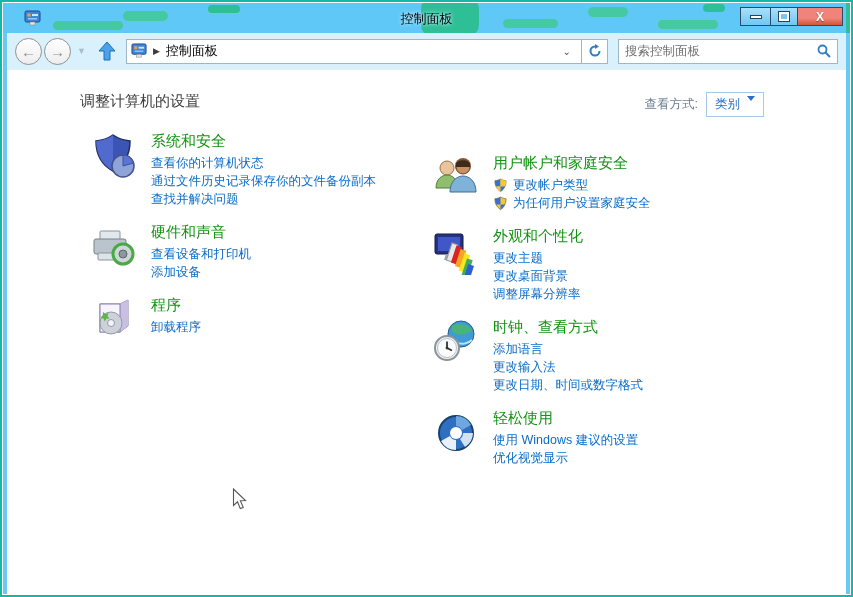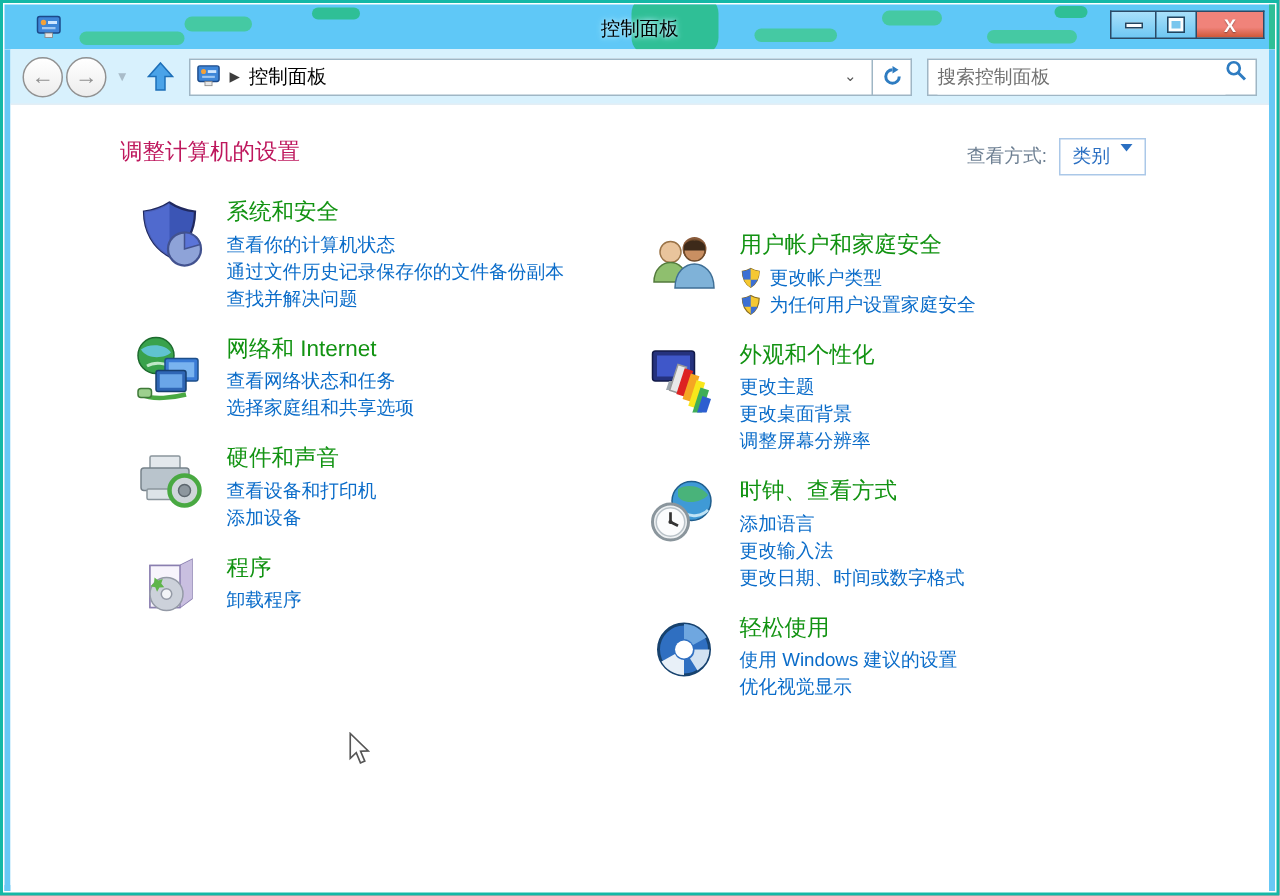--- a/index.html
+++ b/index.html
@@ -38,29 +38,29 @@
                 display:flex; align-items:center; justify-content:center; margin-right:2px; }
   .nav-chevron { color:#a9bcc9; font-size:9px; margin:0 6px 0 4px; }
   .up-arrow { margin:0 10px 0 6px; }
   .addressbar { display:flex; align-items:center; height:25px; background:#fff;
                 border:1px solid #9fb6c5; flex:1; max-width:470px; padding:0 4px; }
   .addr-caret { color:#3c3c3c; font-size:9px; margin:0 6px; }
   .addr-text { font-size:13px; color:#000; flex:1; }
   .addr-drop { color:#555; font-size:10px; padding:0 6px; border-left:1px solid transparent; }
   .refresh-btn { width:26px; height:25px; background:#fff; border:1px solid #9fb6c5;
                  border-left:none; display:flex; align-items:center; justify-content:center; }
-  .searchbox { display:flex; height:25px; width:220px; background:#fff;
+  .searchbox { display:flex; align-items:center; height:25px; width:220px; background:#fff;
                border:1px solid #9fb6c5; margin-left:10px; padding:0 6px; }
   .searchbox input { flex:1; border:none; outline:none; font-size:12.5px; color:#333;
                      font-family:"Liberation Sans","DejaVu Sans",sans-serif; }
   .searchbox input::placeholder { color:#6f6f6f; opacity:1; }
 
   
   .content { position:relative; height:524px; background:#fff; }
-  .page-heading { position:absolute; left:73px; top:22px; font-size:15px; color:#be185d; }
+  .page-heading { position:absolute; left:73px; top:22px; font-size:15px; color:#404040; }
   .viewby { position:absolute; right:82px; top:22px; display:flex; align-items:center; }
   .viewby-label { font-size:12.5px; color:#6d7f92; margin-right:8px; }
   .viewby-select { display:flex; align-items:flex-start; border:1px solid #abc8e8; background:#fff;
                    padding:3px 8px; font-size:12.5px; color:#2a6fc2; }
   .viewby-arrow { width:0; height:0; border-left:4px solid transparent; border-right:4px solid transparent;
                   border-top:5px solid #2a6fc2; margin-left:7px; }
 
   .col { position:absolute; }
   .col-left  { left:83px;  top:62px; width:335px; }
   .col-right { left:425px; top:84px; width:350px; }
@@ -169,38 +169,20 @@
             <path d="M33 34 L33 23 A11 11 0 0 1 43.5 31Z" fill="#5a74d8" stroke="#42528f"></path>
           </svg>
           <div class="cat-body">
             <div class="cat-title">系统和安全</div>
             <div class="cat-link">查看你的计算机状态</div>
             <div class="cat-link">通过文件历史记录保存你的文件备份副本</div>
             <div class="cat-link">查找并解决问题</div>
           </div>
         </div>
 
-        <div class="cat">
-          <svg class="cat-icon" viewBox="0 0 48 48">
-            <circle cx="14" cy="14" r="12" fill="#39a24c" stroke="#1d6b2e"></circle>
-            <path d="M4 10 C9 6 20 6 24 12 C20 16 8 17 4 10Z" fill="#67c9e8" opacity="0.85"></path>
-            <path d="M8 21 C13 18 21 19 24 22" fill="none" stroke="#bfe8c8" stroke-width="2"></path>
-            <rect x="20" y="16" width="22" height="15" rx="1.5" fill="#3a7bd5" stroke="#1d4f8a"></rect>
-            <rect x="22.5" y="18.5" width="17" height="10" fill="#79b3ef"></rect>
-            <rect x="14" y="24" width="20" height="14" rx="1.5" fill="#2f66b5" stroke="#173f70"></rect>
-            <rect x="16.5" y="26.5" width="15" height="9" fill="#6aa6e8"></rect>
-            <path d="M4 40 C12 44 26 42 34 40" fill="none" stroke="#49a942" stroke-width="3"></path>
-            <rect x="2" y="36" width="9" height="6" rx="2" fill="#9dd08e" stroke="#3f7a38"></rect>
-          </svg>
-          <div class="cat-body">
-            <div class="cat-title">网络和 Internet</div>
-            <div class="cat-link">查看网络状态和任务</div>
-            <div class="cat-link">选择家庭组和共享选项</div>
-          </div>
-        </div>
 
         <div class="cat">
           <svg class="cat-icon" viewBox="0 0 48 48">
             <rect x="10" y="8" width="20" height="10" rx="1" fill="#e3e8ec" stroke="#8a959c"></rect>
             <rect x="4" y="16" width="32" height="15" rx="2" fill="#b9c4cc" stroke="#77828a"></rect>
             <rect x="8" y="30" width="22" height="7" rx="1" fill="#dde4e8" stroke="#8a959c"></rect>
             <circle cx="33" cy="31" r="10" fill="#cfd6da" stroke="#49a942" stroke-width="3"></circle>
             <circle cx="33" cy="31" r="4" fill="#8d979e" stroke="#5d676e"></circle>
           </svg>
           <div class="cat-body">

